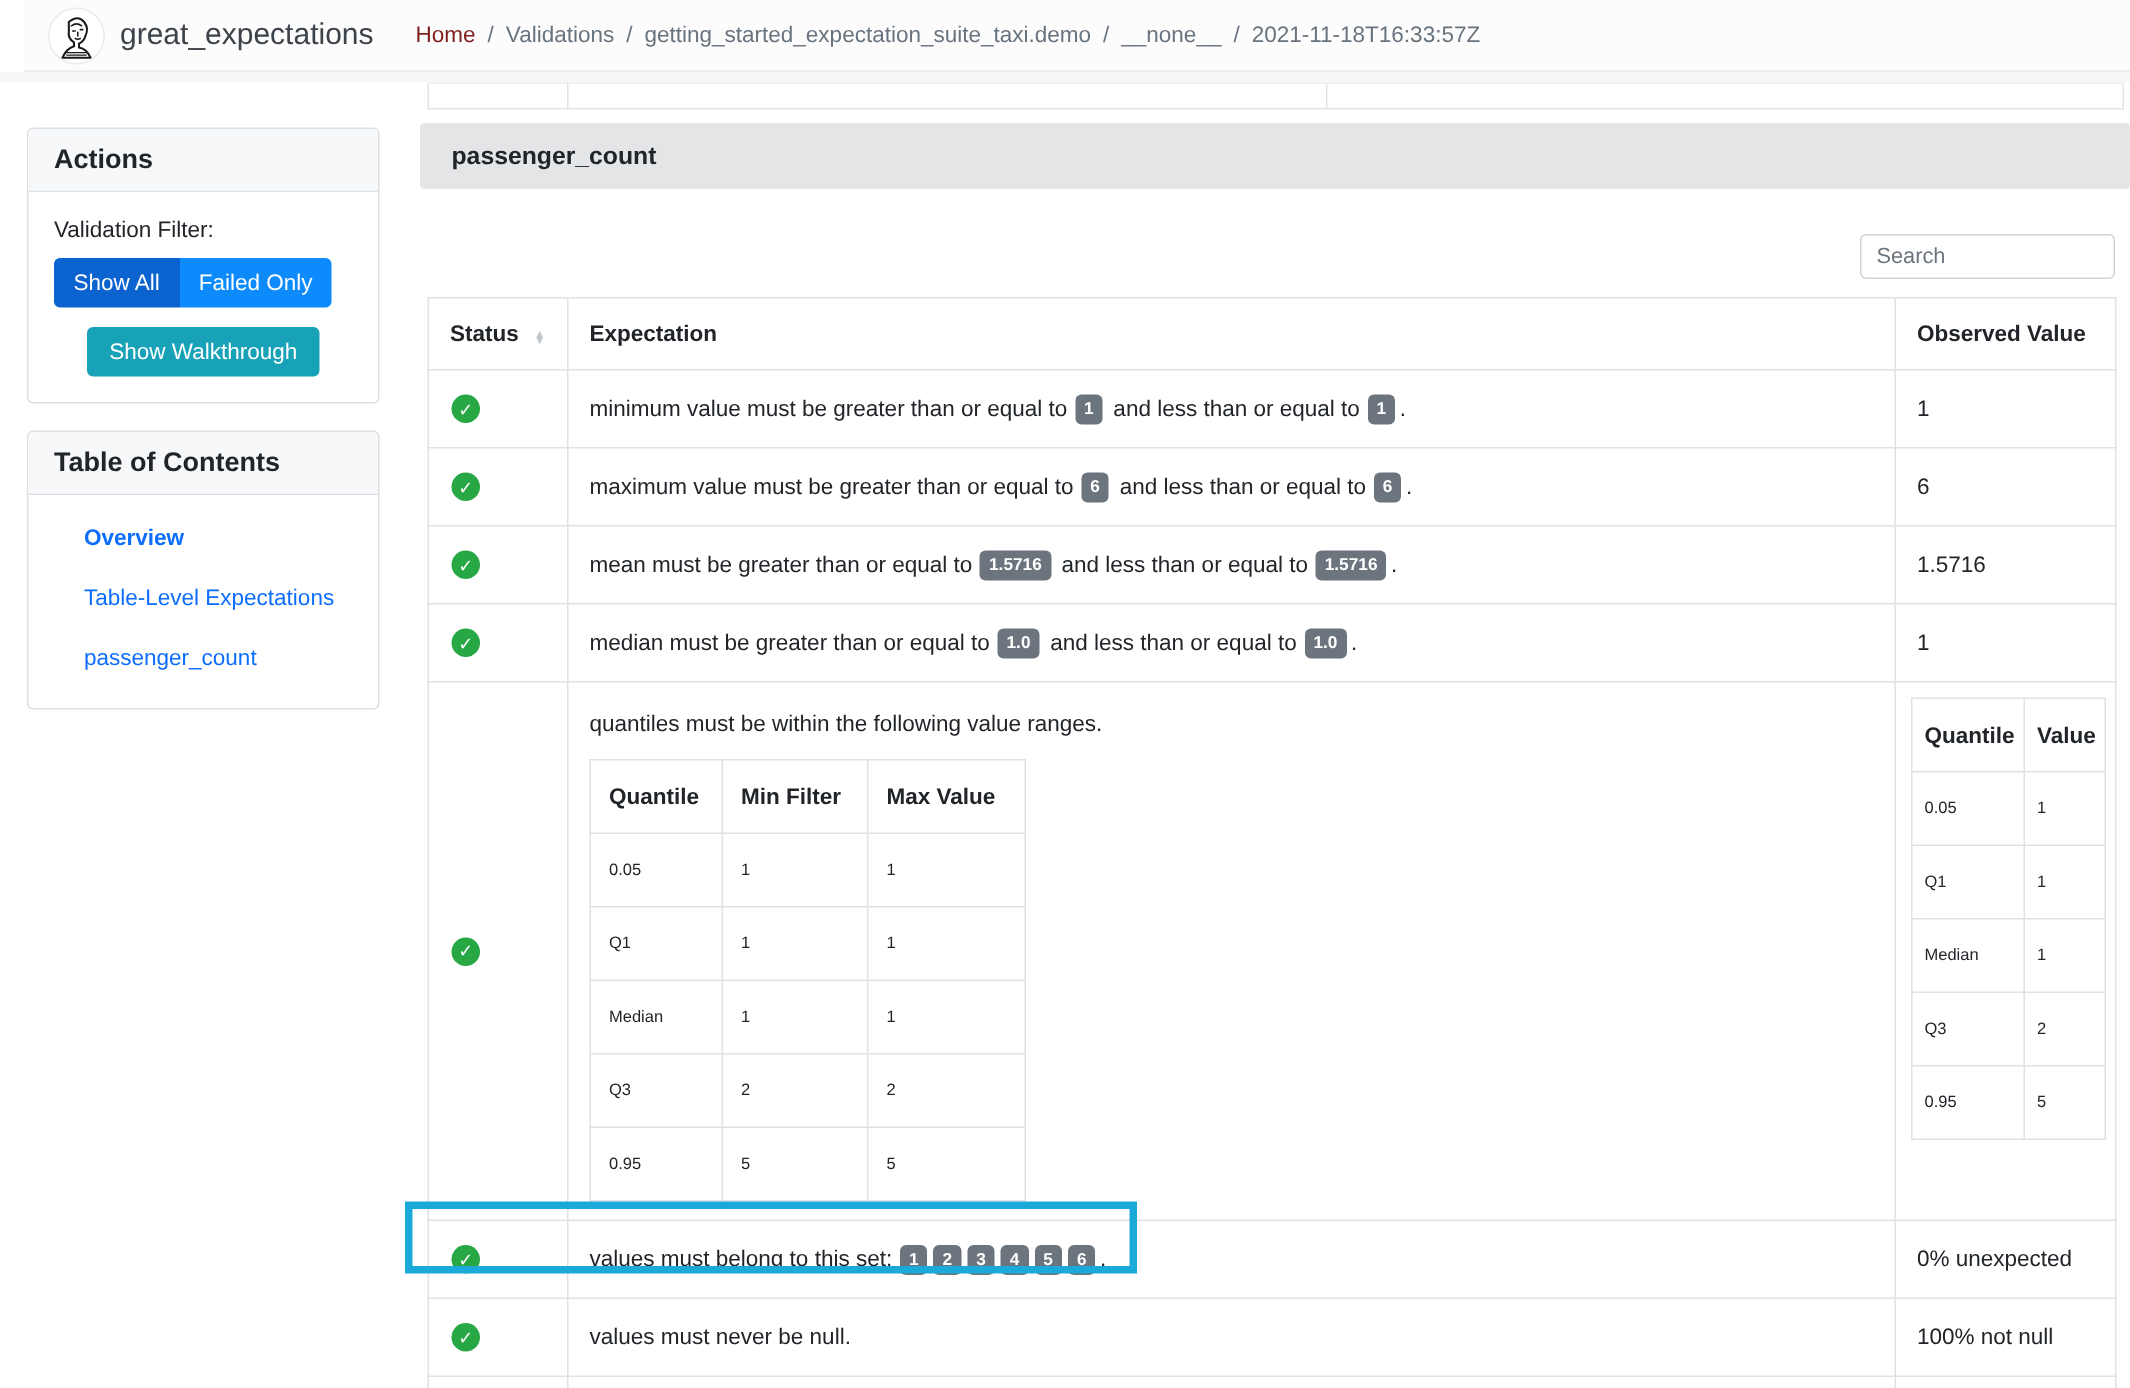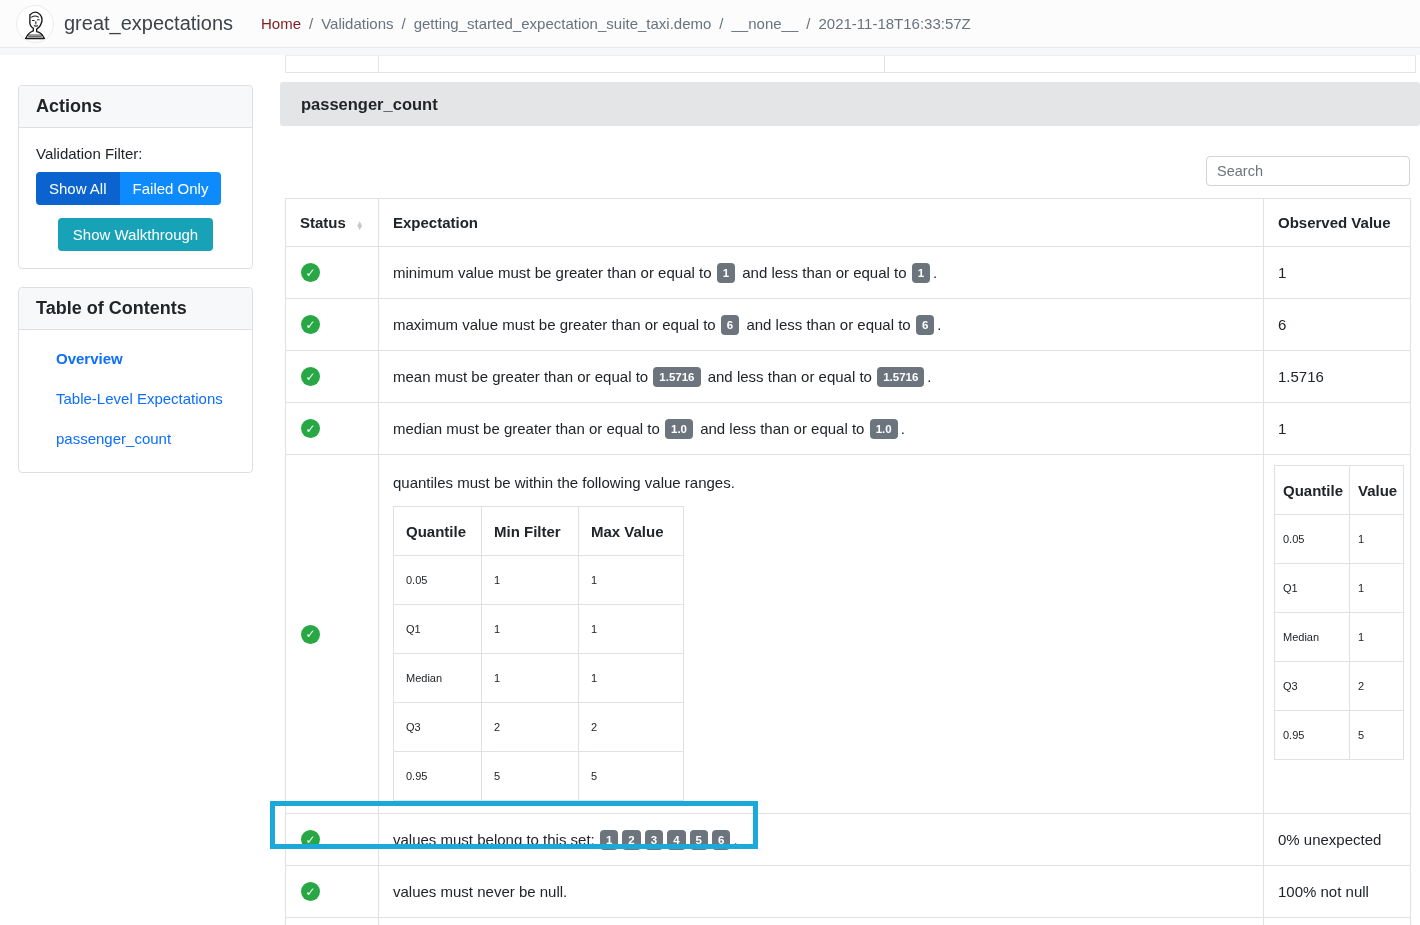--- a/index.html
+++ b/index.html
@@ -5,21 +5,21 @@
   * { box-sizing: border-box; }
   body {
     margin: 0; width: 1420px; height: 925px; overflow: hidden;
     background: #ffffff; color: #212529;
     font-family: "Liberation Sans", "DejaVu Sans", sans-serif;
     font-size: 15px;
   }
   
   .navbar {
     height: 48px; display: flex; align-items: center;
-    background: #fcfcfd; border-bottom: 1px solid #e8eaed; padding: 0 16px;
+    background: #fcfcfd; border-bottom: 1px solid #e8eaed; padding: 0 16px; margin-left: 16px;
   }
   .logo {
     width: 38px; height: 38px; border-radius: 50%; background: #fff;
     border: 1px solid #ececec; margin-right: 10px; flex: 0 0 auto;
     display: flex; align-items: center; justify-content: center; overflow: hidden;
   }
   .brand { font-size: 20px; color: #3d434a; margin-right: 28px; white-space: nowrap; }
   .breadcrumb { display: flex; align-items: center; gap: 8px; font-size: 15px; color: #68737e; white-space: nowrap; }
   .breadcrumb .link { color: #7f1d1d; cursor: pointer; }
   .breadcrumb .sep { color: #68737e; }
@@ -55,21 +55,21 @@
   .fragment div { border-left: 1px solid #e2e5e8; }
   .fragment div:last-child { border-right: 1px solid #e2e5e8; }
   .frag-c1 { width: 93px; } .frag-c2 { width: 506px; } .frag-c3 { width: 532px; }
 
   .section-header {
     margin-top: 9px; height: 44px; background: #e4e5e7; border-radius: 3px;
     line-height: 44px; padding-left: 21px; font-weight: bold; font-size: 16.5px; color: #212529;
   }
   .search-row { margin-top: 30px; display: flex; justify-content: flex-end; padding-right: 10px; }
   .search-row input {
-    width: 204px; height: 30px; border: 1px solid #ced4da; border-radius: 4px;
+    width: 170px; height: 30px; border: 1px solid #ced4da; border-radius: 4px;
     padding: 0 10px; font-size: 14.5px; color: #495057; font-family: inherit; outline: none;
   }
   .search-row input::placeholder { color: #6c757d; }
 
   table.exp-table { border-collapse: collapse; table-layout: fixed; width: 1125px; margin: 12px 0 0 5px; }
   .exp-table th, .exp-table td { border: 1px solid #dee2e6; text-align: left; }
   .exp-table thead th { padding: 13px 14px; font-size: 15px; font-weight: bold; height: 48px; }
   .exp-table tbody tr { height: 49px; }
   .status-cell { padding: 12px 14px 12px 15px; position: relative; vertical-align: middle; }
   .exp-cell { padding: 12px 14px; vertical-align: middle; }

